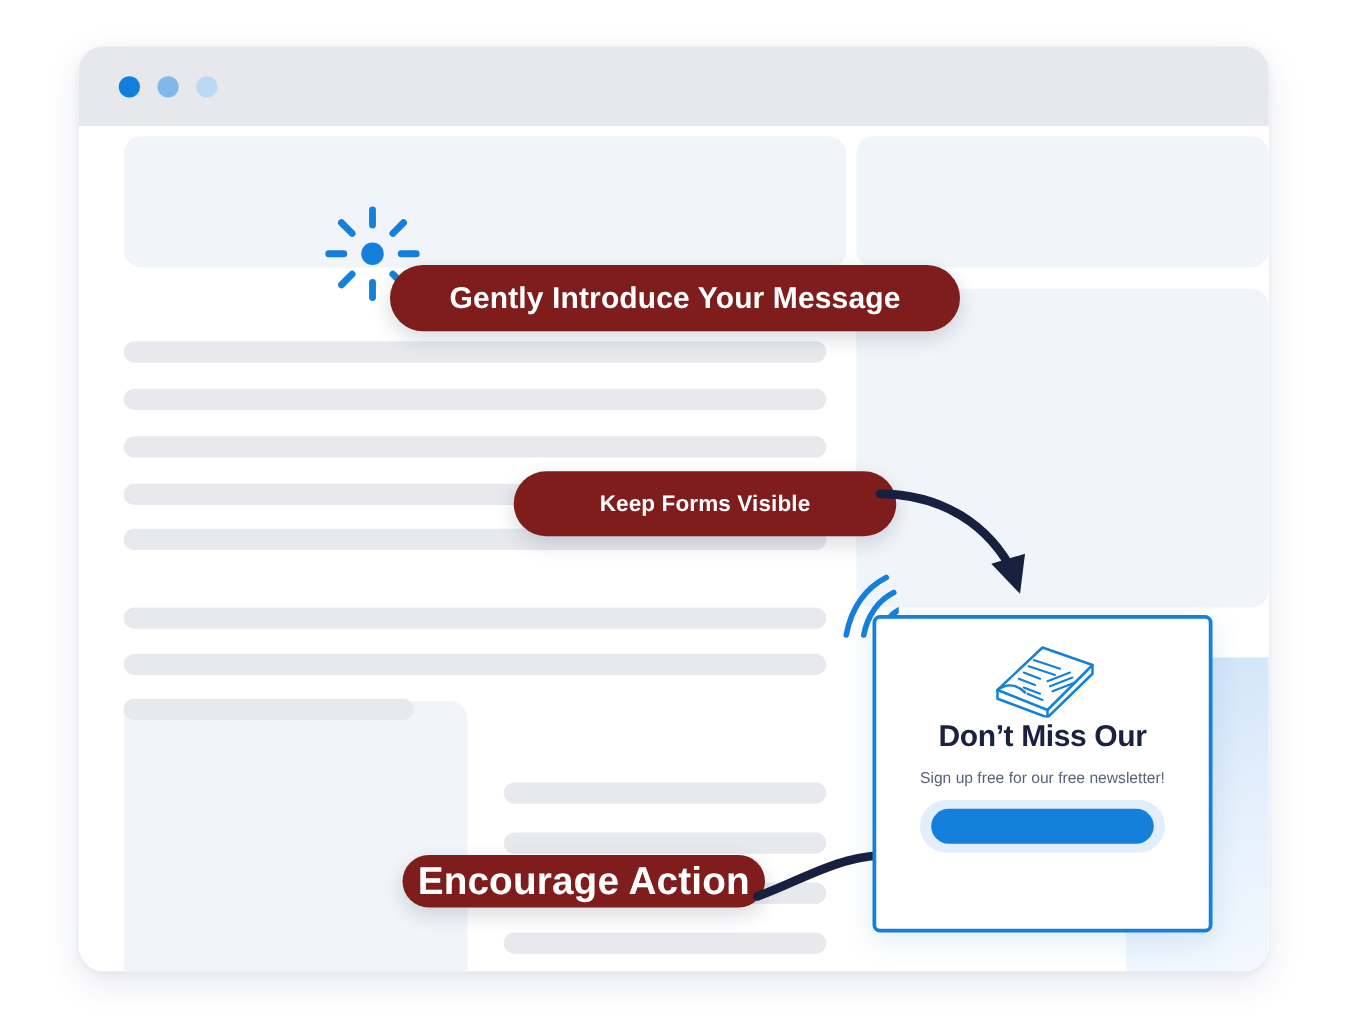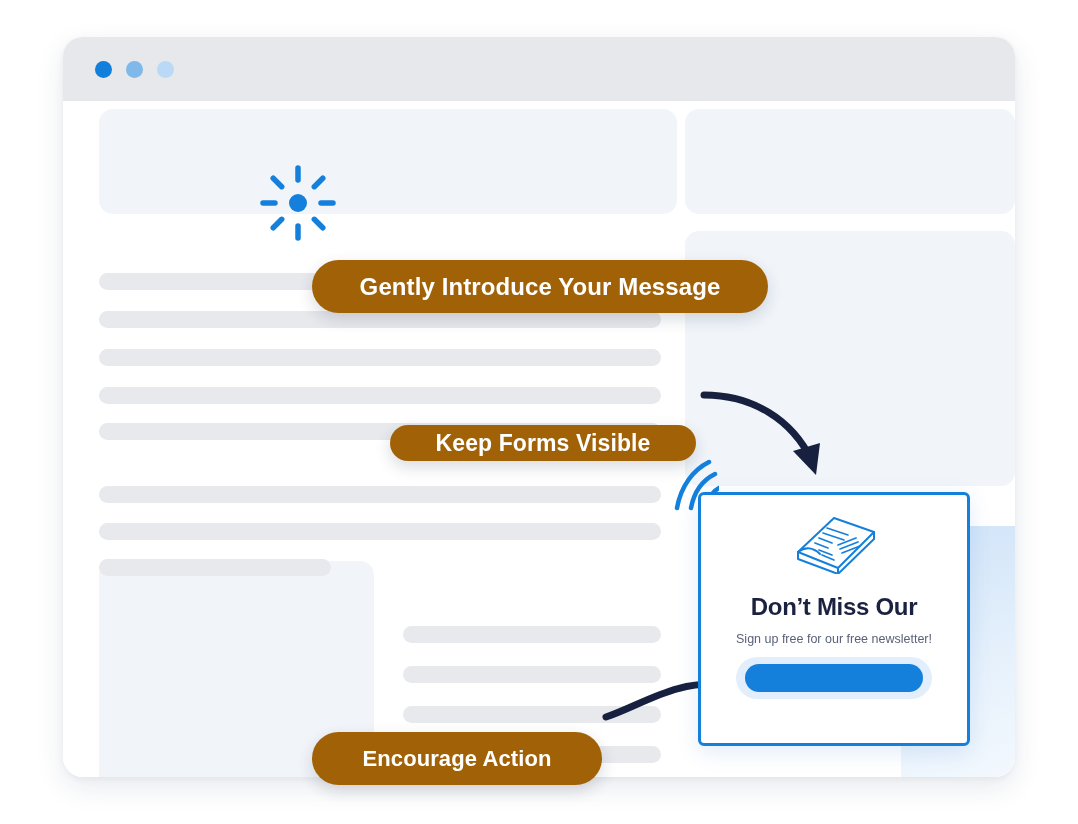--- a/index.html
+++ b/index.html
@@ -98,46 +98,45 @@
     position: absolute;
     left: 255px;
     top: 160px;
     width: 86px;
     height: 86px;
   }
 
   
   .pill {
     position: absolute;
-    background: #a16207;
+    background: #7f1d1d;
     color: #ffffff;
     border-radius: 999px;
     display: flex;
     align-items: center;
     justify-content: center;
     font-weight: bold;
     letter-spacing: 0.1px;
     box-shadow: 0 6px 16px rgba(18, 28, 58, 0.16);
     white-space: nowrap;
-    margin-top: 48px;
   }
   .pill-1 {
     left: 312px; top: 212px;
     width: 456px; height: 53px;
     font-size: 24px;
   }
   .pill-2 {
-    left: 390px; top: 377px;
-    width: 306px; height: 36px;
-    font-size: 23px;
+    left: 411px; top: 377px;
+    width: 306px; height: 52px;
+    font-size: 18px;
   }
   .pill-3 {
-    left: 312px; top: 684px;
-    width: 290px; height: 53px;
-    font-size: 22px;
+    left: 322px; top: 684px;
+    width: 290px; height: 42px;
+    font-size: 31px;
   }
 
   
   .arrow-svg {
     position: absolute;
     pointer-events: none;
   }
   .arrow-1 { left: 700px; top: 385px; }
   .arrow-2 { left: 600px; top: 655px; }
 
@@ -165,21 +164,21 @@
     flex-direction: column;
     align-items: center;
     box-shadow: 0 6px 22px rgba(30, 110, 190, 0.13);
   }
   .news-icon {
     margin-top: 17px;
     width: 96px;
     height: 62px;
   }
   .popup-title {
-    margin-top: 19px;
+    margin-top: 2px;
     font-size: 24px;
     font-weight: bold;
     color: #1b2240;
     text-align: center;
     line-height: 1.17;
     letter-spacing: -0.3px;
   }
   .popup-sub {
     margin-top: 11px;
     font-size: 12.5px;

